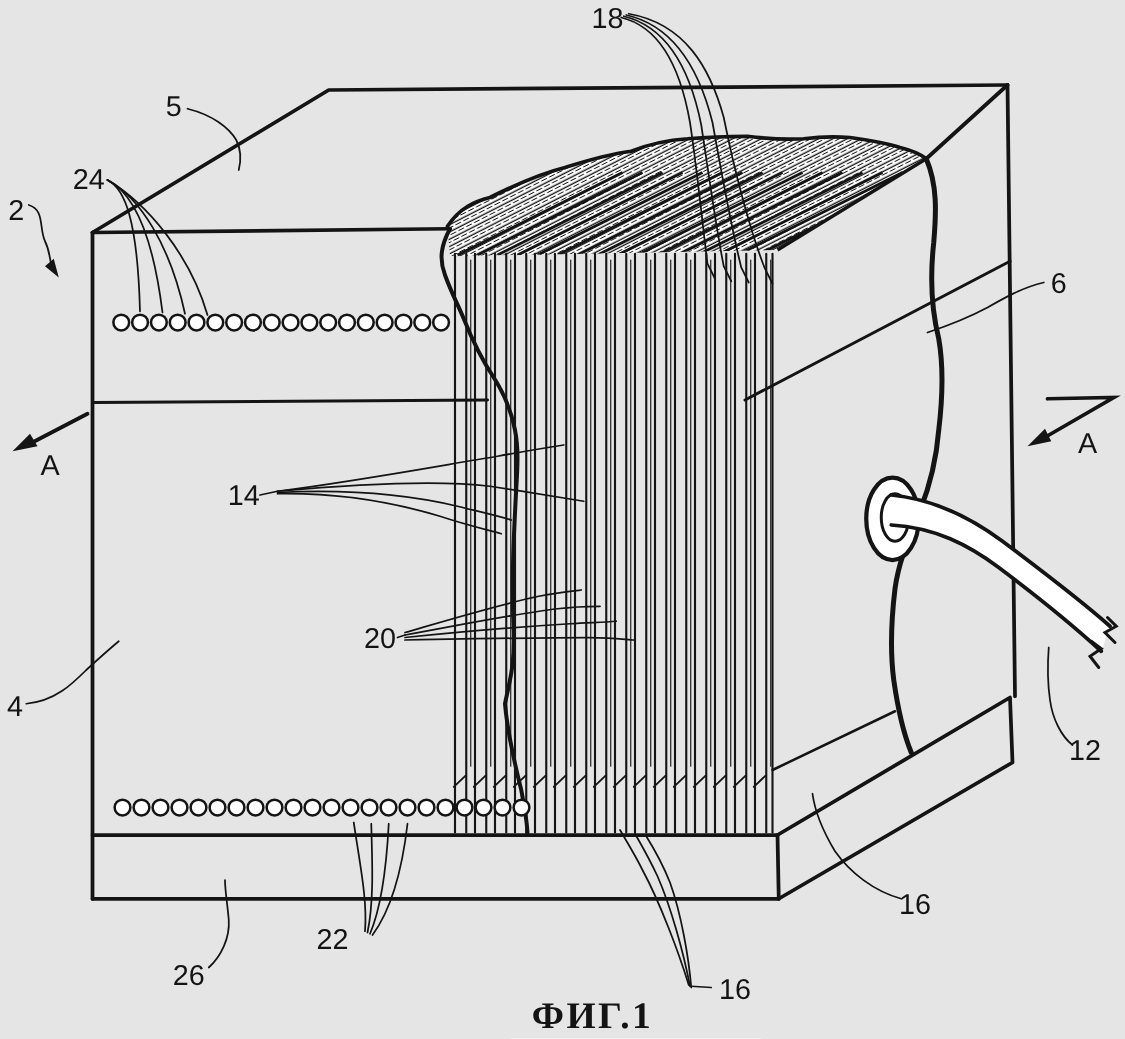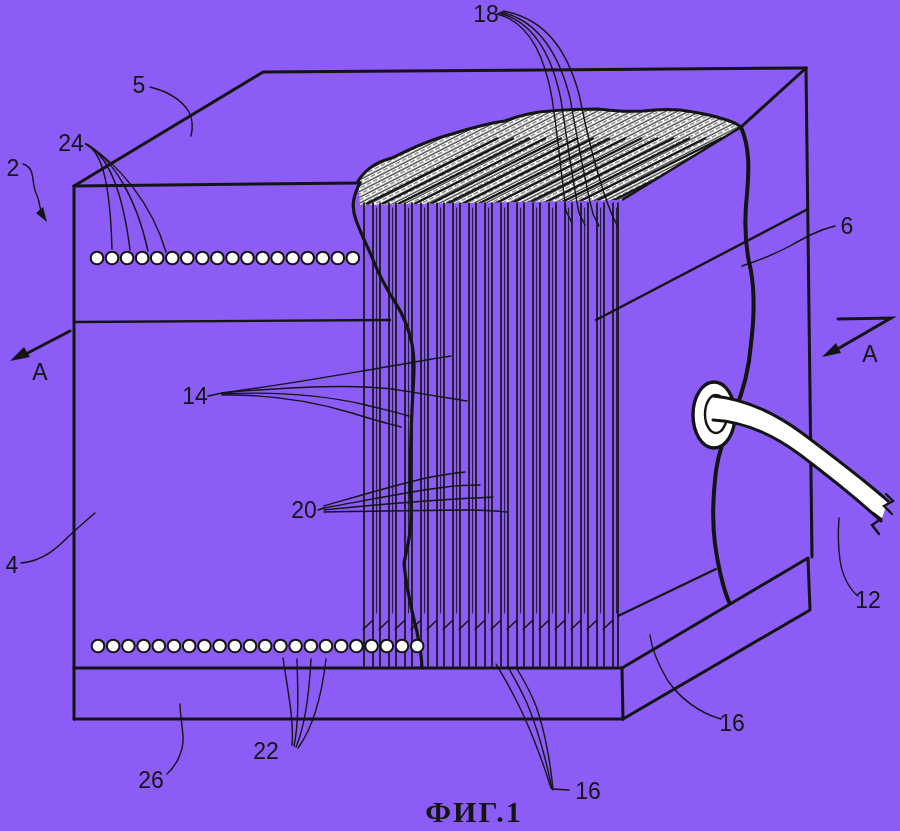--- a/index.html
+++ b/index.html
@@ -1,16 +1,16 @@
 <!DOCTYPE html>
 <html><head>
 <meta charset="utf-8">
 <style>
   html,body{margin:0;padding:0;background:#fff;}
-  .stage{position:relative;width:900px;height:831px;background:#8b5cf6;overflow:hidden;}
+  .stage{position:relative;width:900px;height:831px;background:#e5e5e5;overflow:hidden;}
   svg{display:block;color:#141414;}
   text{font-family:"Liberation Sans", sans-serif;fill:#141414;}
   text.caption{font-family:"Liberation Serif", serif;font-weight:bold;letter-spacing:2px;}
 </style>
 </head>
 <body style="background: rgb(255, 255, 255);">
 
 <div class="stage">
 <svg width="900" height="831" viewBox="0 0 900 831" style="color: rgb(20, 20, 20);">
   <defs>

